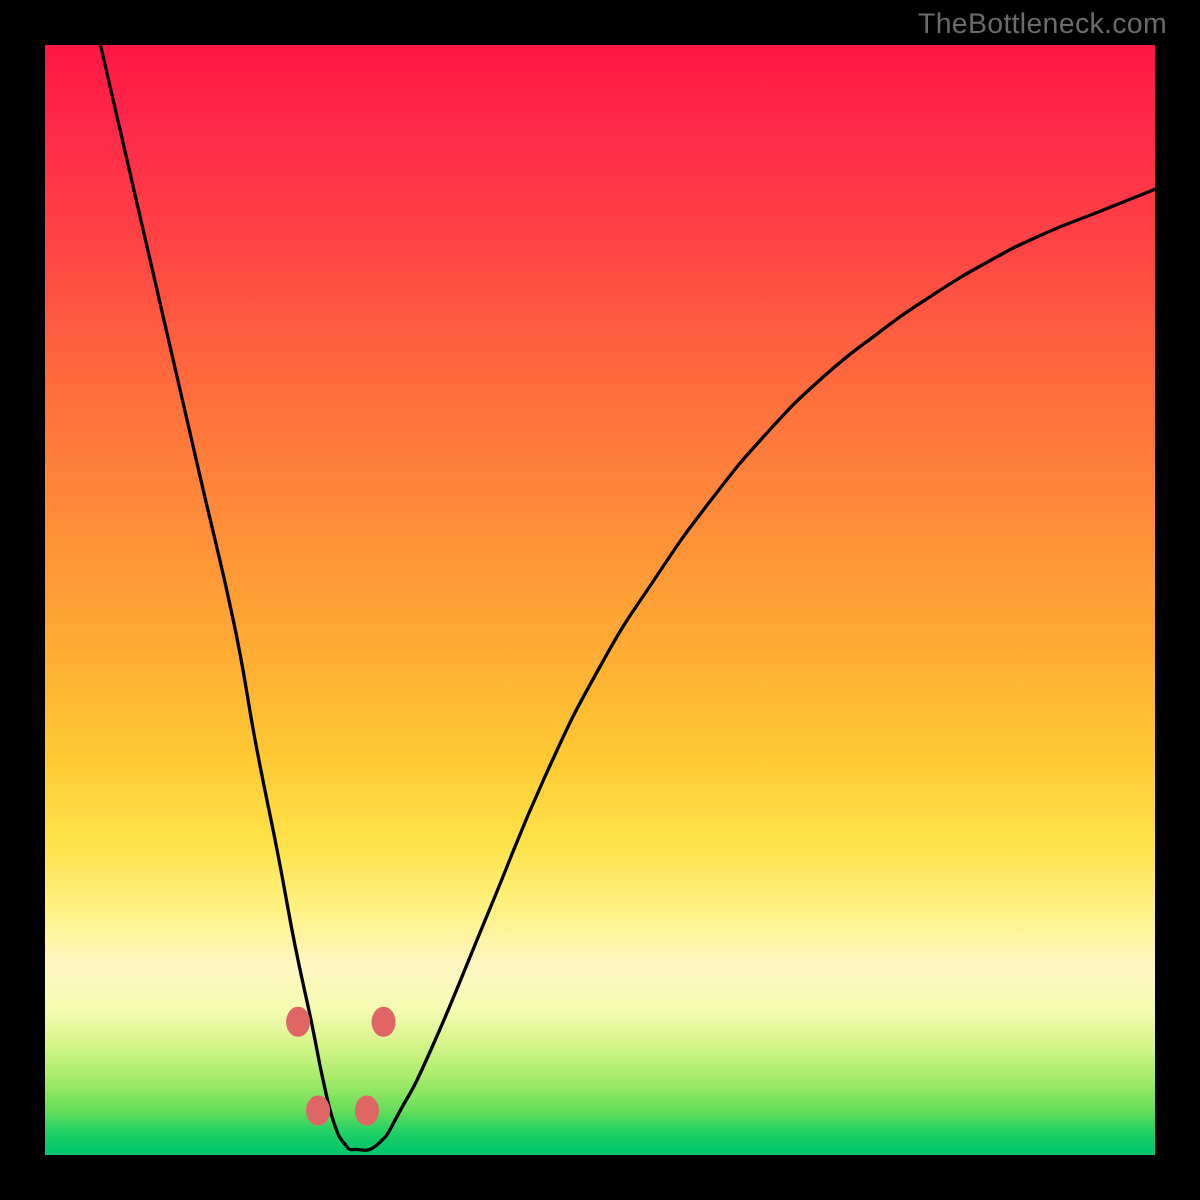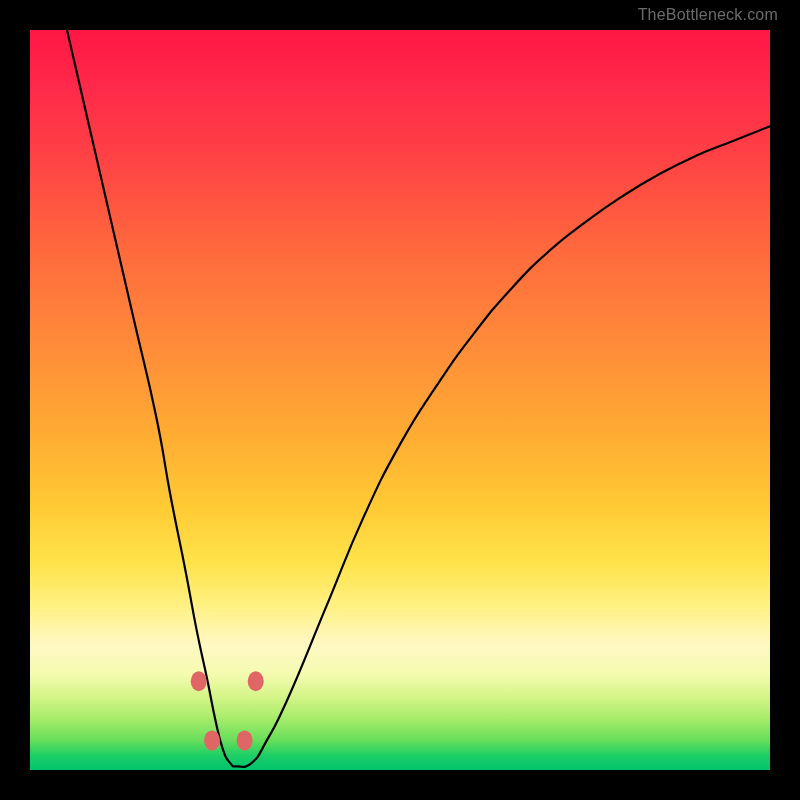--- a/index.html
+++ b/index.html
@@ -41,21 +41,21 @@
       #66de5a 96%,
       #1ecf66 98%,
       #00c36e 100%
     );
   }
   .watermark {
     position: absolute;
     top: 6px;
     right: 22px;
     color: #6b6b6b;
-    font-size: 16px;
+    font-size: 19px;
     font-weight: 500;
     letter-spacing: 0.2px;
     user-select: none;
   }
   svg.curve {
     position: absolute;
     left: 0;
     top: 0;
     width: 740px;
     height: 740px;

